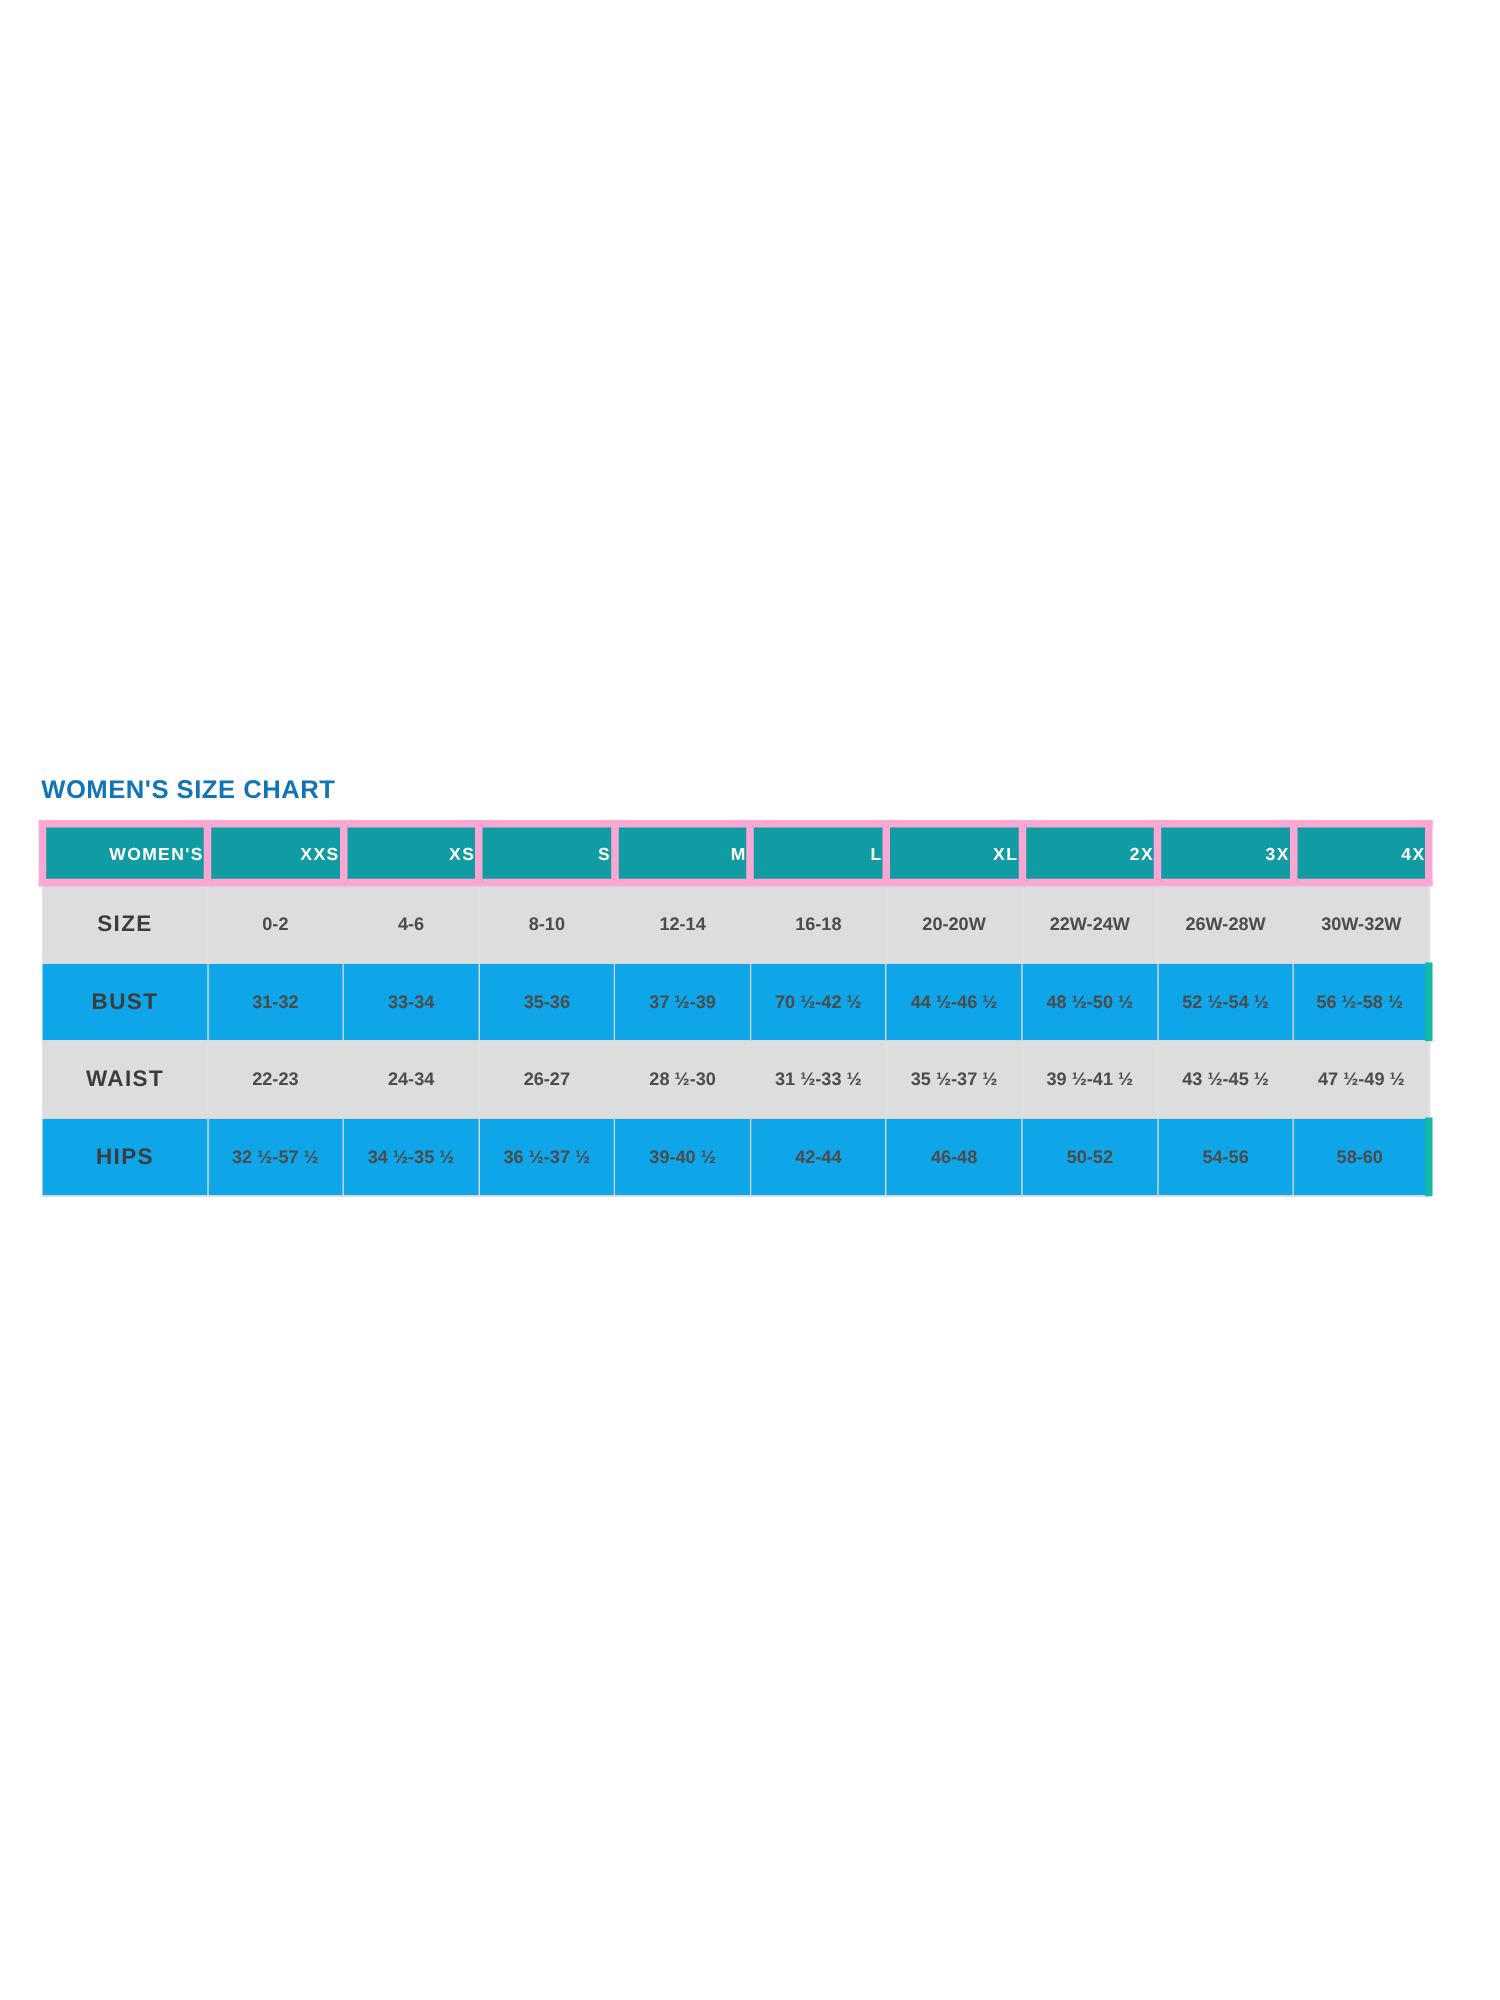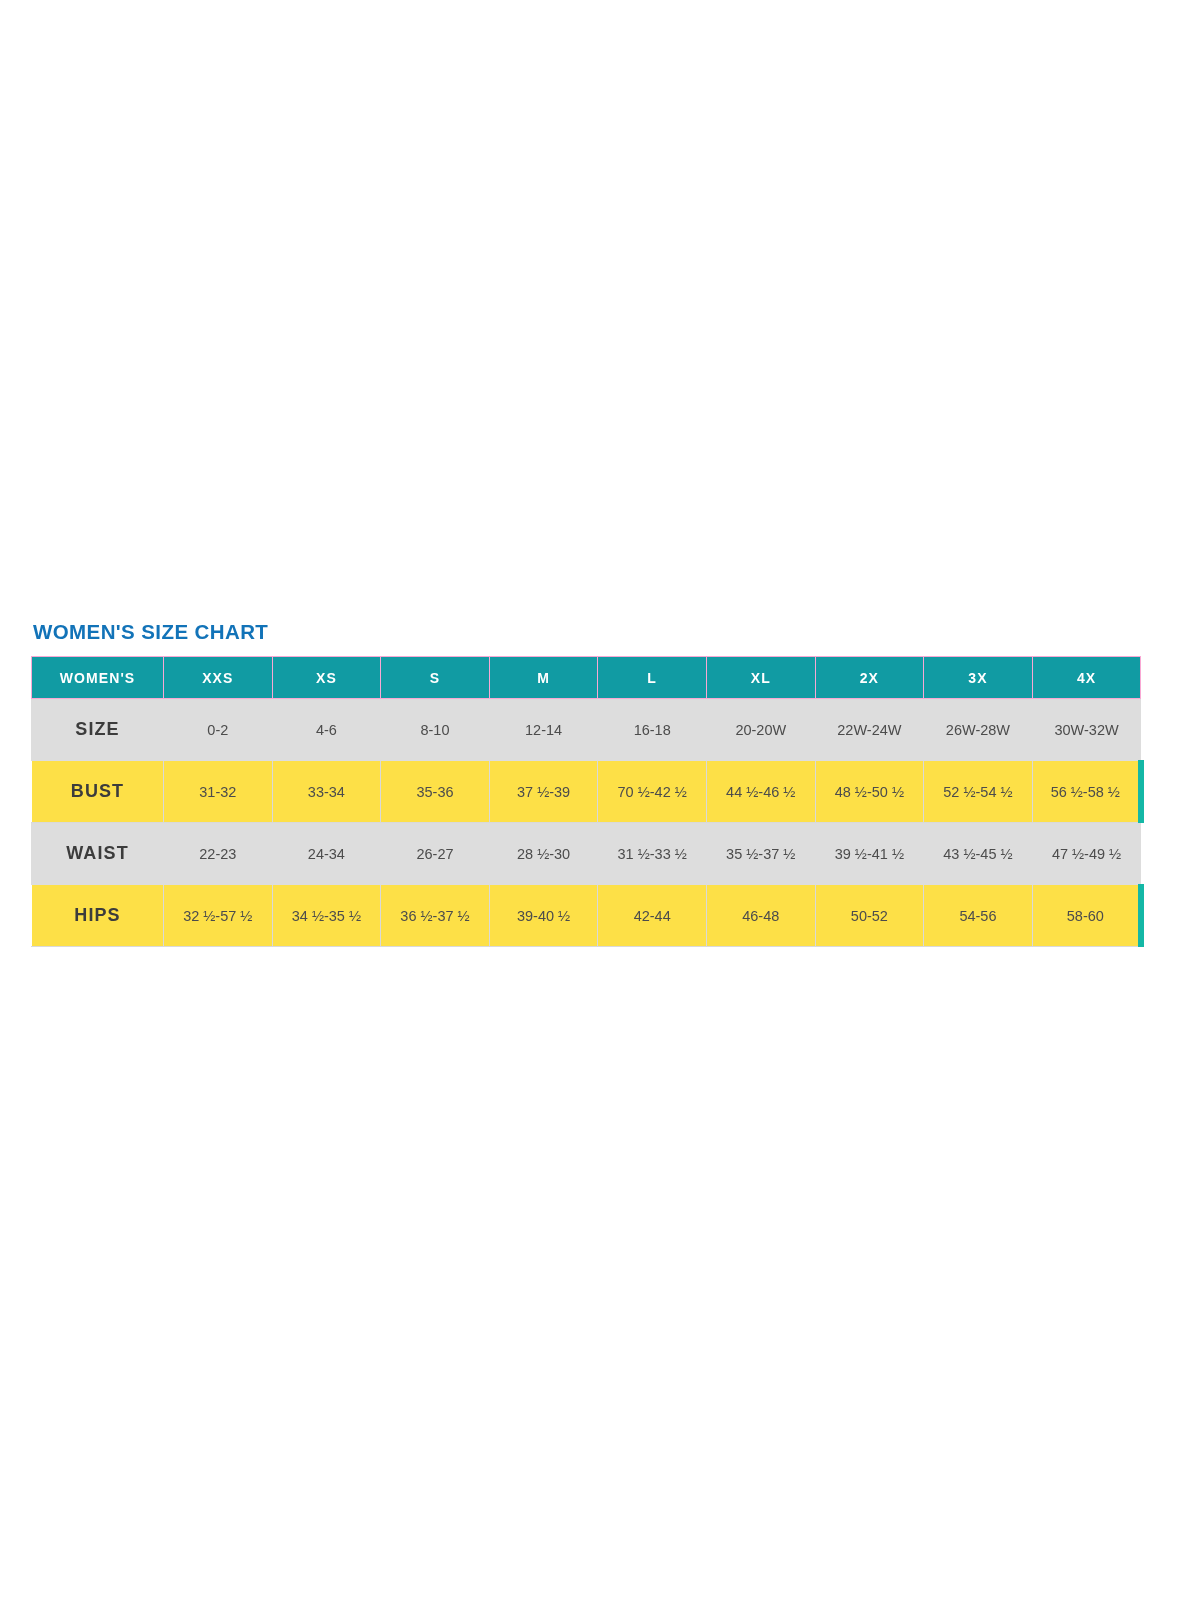--- a/index.html
+++ b/index.html
@@ -50,54 +50,55 @@
 
   table.size-chart th,
   table.size-chart td {
     border: 1px solid #d9d9d9;
     text-align: center;
     vertical-align: middle;
     padding: 0;
     height: 61px;
     font-size: 14.5px;
     color: #4c4c4c;
-    font-weight: normal;
+    font-weight: bold;
     white-space: nowrap;
   }
 
   
   table.size-chart thead th {
     background: #119ba3;
     color: #ffffff;
     font-weight: bold;
     font-size: 14px;
     letter-spacing: 1.1px;
-    border: 1px solid #f9a8d4;
+    border: 6px solid #f9a8d4;
     height: 41px;
+    text-align: right;
   }
   table.size-chart thead th.head-label {
     letter-spacing: 1.1px;
   }
 
   
   table.size-chart td.row-label {
     font-weight: bold;
     color: #3c3c3c;
     font-size: 18px;
     letter-spacing: 1.1px;
     border-left: none;
   }
 
   
   table.size-chart tr.shaded td {
     background: #dddddd;
     border-color: #dddddd;
   }
   table.size-chart tr.plain td {
-    background: #fde047;
+    background: #0ea5e9;
   }
 
   
   table.size-chart tbody tr td:first-child {
     border-left: 1px solid transparent;
   }
   table.size-chart tbody tr.shaded td:first-child {
     border-left: 1px solid #dddddd;
   }
   table.size-chart tbody tr.plain td:last-child {

